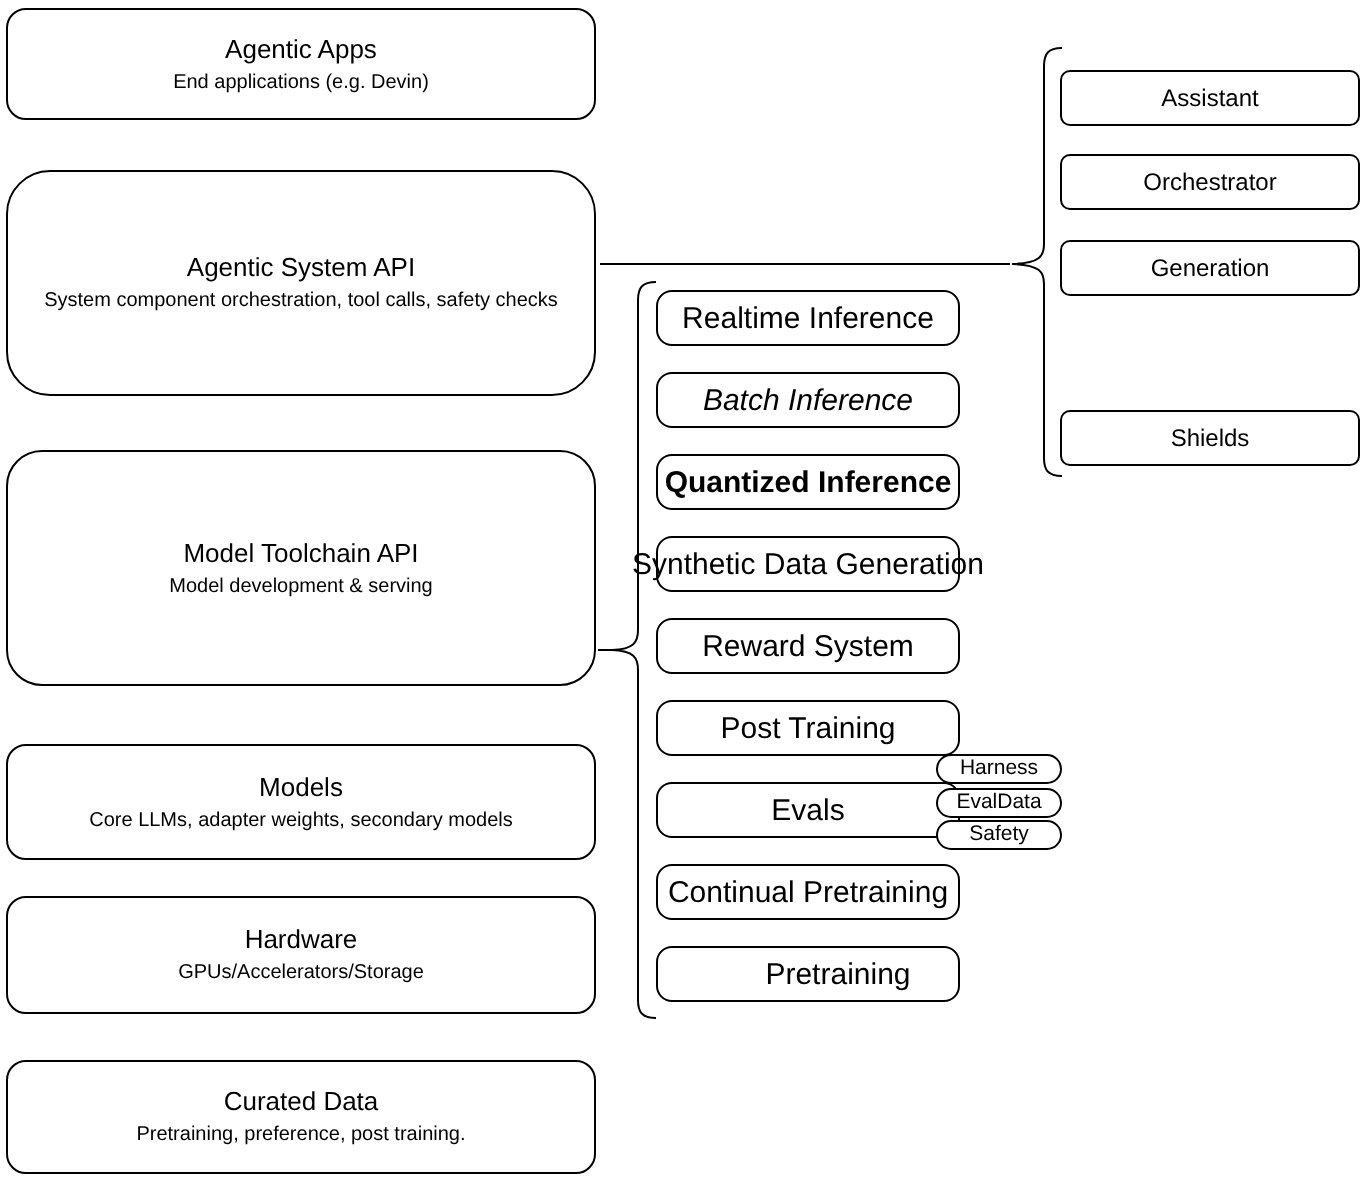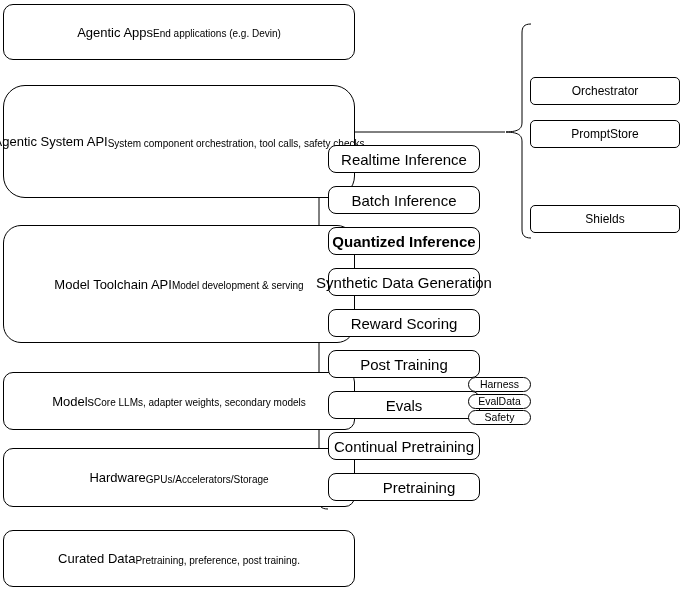--- a/index.html
+++ b/index.html
@@ -5,23 +5,23 @@
   :root { --line:#000000; --bg:#ffffff; }
   html,body { margin:0; padding:0; background:var(--bg); }
   .canvas {
     position:relative; width:682px; height:591px; background:var(--bg);
     font-family:"Liberation Sans", sans-serif; color:var(--line); overflow:hidden;
   }
   .layer { position:absolute; left:0; top:0; width:682px; height:591px; }
   svg.layer path { stroke:var(--line); stroke-width:1; fill:none; }
 
   .bigbox {
-    position:absolute; left:3px; width:352px; box-sizing:border-box;
+    position:absolute; left:3px; width:295px; box-sizing:border-box;
     border:1px solid var(--line); background:var(--bg);
-    display:flex; flex-direction:row; align-items:center; justify-content:center;
+    display:flex; flex-direction:column; align-items:center; justify-content:center;
     text-align:center; z-index:2;
   }
   .bigbox .title { font-size:13px; line-height:15px; white-space:nowrap; }
   .bigbox .subtitle { font-size:10px; line-height:12px; margin-top:4px; white-space:nowrap; }
 
   .midbox {
     position:absolute; left:328px; width:152px; height:28px; box-sizing:border-box;
     border:1px solid var(--line); border-radius:8px; background:var(--bg);
     display:flex; align-items:center; justify-content:center;
     font-size:15px; white-space:nowrap; z-index:2;
@@ -70,30 +70,31 @@
   <div class="bigbox" style="top:372px; height:58px; border-radius:10px;">
     <div class="title">Models</div>
     <div class="subtitle">Core LLMs, adapter weights, secondary models</div>
   </div>
   <div class="bigbox" style="top:530px; height:57px; border-radius:10px;">
     <div class="title">Curated Data</div>
     <div class="subtitle">Pretraining, preference, post training.</div>
   </div>
 
   <div class="midbox" style="top:145px;">Realtime Inference</div>
-  <div class="midbox" style="top:186px;">Batch Inference</div>
+  <div class="midbox" style="top:186px;font-style:italic;">Batch Inference</div>
   <div class="midbox" style="top:227px;font-weight:bold;">Quantized Inference</div>
   <div class="midbox" style="top:268px;">Synthetic Data Generation</div>
-  <div class="midbox" style="top:309px;">Reward Scoring</div>
+  <div class="midbox" style="top:309px;">Reward System</div>
   <div class="midbox" style="top:350px;">Post Training</div>
   <div class="midbox" style="top:391px;">Evals</div>
   <div class="midbox" style="top:432px;">Continual Pretraining</div>
   <div class="midbox" style="top:473px;padding-left:30px;">Pretraining</div>
 
   <div class="pill" style="top:377px;">Harness</div>
   <div class="pill" style="top:394px;">EvalData</div>
   <div class="pill" style="top:410px;">Safety</div>
 
+  <div class="rightbox" style="top:35px;">Assistant</div>
   <div class="rightbox" style="top:77px;">Orchestrator</div>
-  <div class="rightbox" style="top:120px;">PromptStore</div>
+  <div class="rightbox" style="top:120px;">Generation</div>
   <div class="rightbox" style="top:205px;">Shields</div>
 
 </div>
 
 </body></html>

